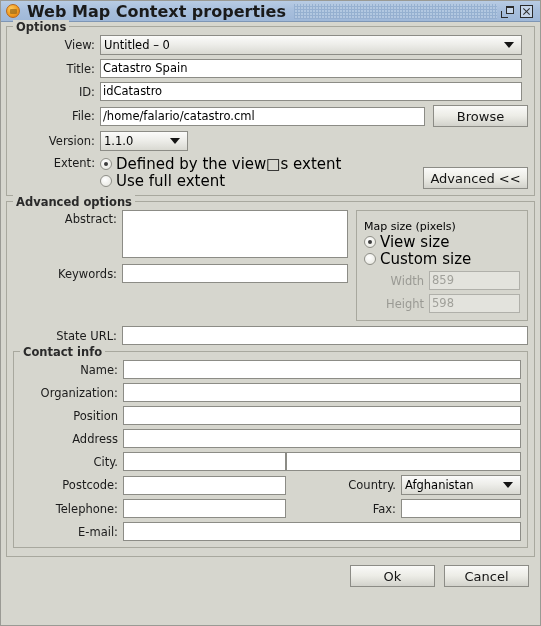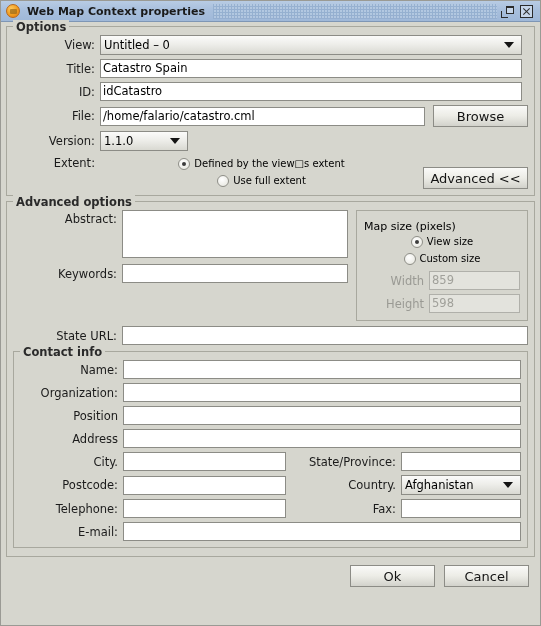--- a/index.html
+++ b/index.html
@@ -44,21 +44,21 @@
   .tb-icon::after {
     content: "";
     position: absolute; left: 3px; top: 4px;
     width: 7px; height: 5px;
     background: #9a6a1a;
     border-radius: 1px;
     opacity: .7;
   }
   .tb-title {
     font-weight: bold;
-    font-size: 11px;
+    font-size: 16px;
     color: #1a1a1a;
     margin-left: 7px;
     white-space: nowrap;
     flex: none;
   }
   .tb-fill {
     flex: 1 1 auto;
     height: 15px;
     margin: 0 4px 0 8px;
     background-image:
@@ -196,21 +196,21 @@
     box-sizing: border-box;
     display: inline-flex; align-items: center; justify-content: center;
     font-size: 13px;
     color: #131313;
     padding: 0 8px;
     white-space: nowrap;
     cursor: default;
   }
 
   
-  .radio-line { display: flex; align-items: center; font-size: 10px; justify-content: center; }
+  .radio-line { display: flex; align-items: center; font-size: 15px; }
   .radio {
     width: 12px; height: 12px;
     border-radius: 50%;
     border: 1px solid #8f8f88;
     background: radial-gradient(circle at 40% 35%, #ffffff 0%, #ececE6 70%, #dcdcd5 100%);
     box-sizing: border-box;
     margin-right: 4px;
     position: relative;
     flex: none;
   }
@@ -369,21 +369,20 @@
           <div class="tf" style="flex:1 1 auto;"></div>
         </div>
         <div class="row">
           <div class="lbl" style="width:98px">Address</div>
           <div class="tf" style="flex:1 1 auto;"></div>
         </div>
 
         <div class="row">
           <div class="lbl" style="width:98px">City.</div>
           <div class="tf" style="width:163px"></div>
-          <div class="lbl" style="width:110px">State/Province:</div>
           <div class="tf" style="flex:1 1 auto;"></div>
         </div>
 
         <div class="row">
           <div class="lbl" style="width:98px">Postcode:</div>
           <div class="tf" style="width:163px"></div>
           <div class="lbl" style="width:110px">Country.</div>
           <div class="combo" style="flex:1 1 auto;">
             <span class="val">Afghanistan</span>
             <span class="arr"></span>

